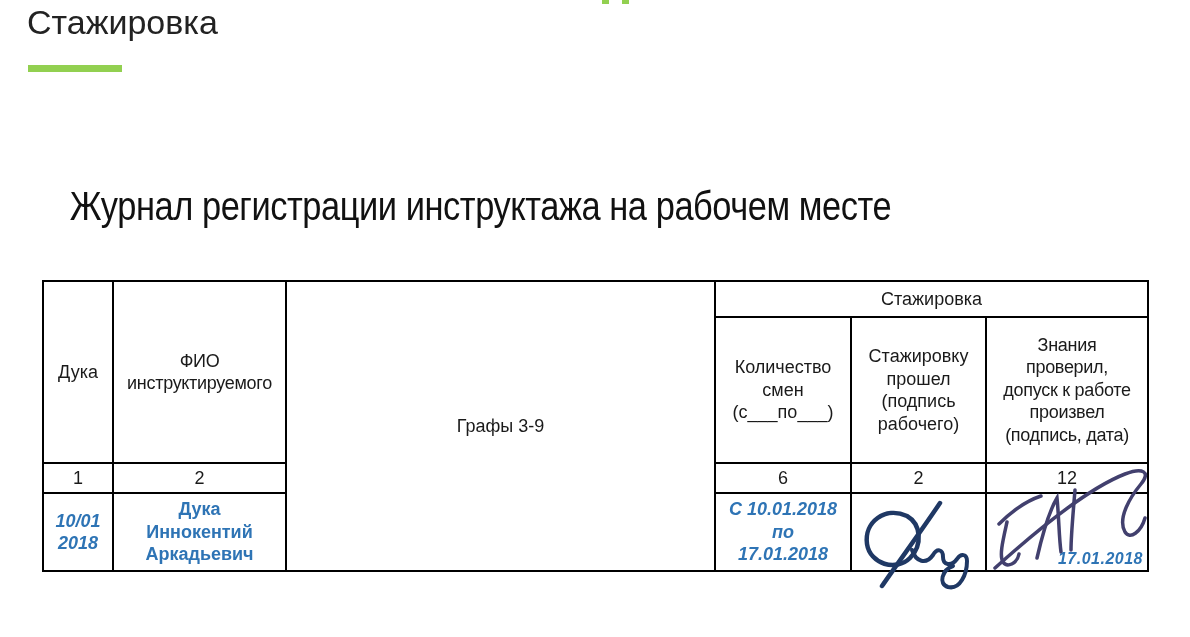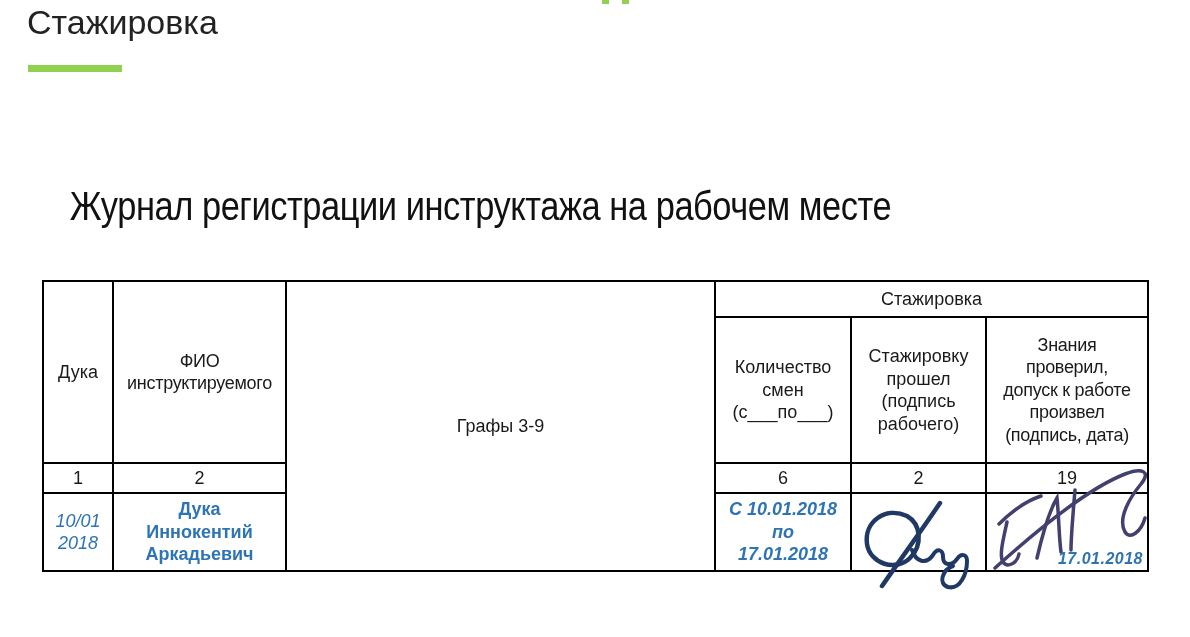--- a/index.html
+++ b/index.html
@@ -27,21 +27,21 @@
   }
   td.pre{white-space:pre-line;}
   tr.r1{height:36px;}
   tr.r2{height:146px;}
   tr.r3{height:30px;}
   tr.r4{height:78px;}
   td.grafy{font-size:27px;}
   td.hdr-small{font-size:17px;letter-spacing:-0.3px;}
   td.num{font-size:19px;}
   .ink{color:#2e74b5;}
-  td.entry-date{font-size:15px;font-style:italic;font-weight:normal;line-height:1.6;}
+  td.entry-date{font-size:15px;font-style:italic;font-weight:bold;line-height:1.6;}
   td.entry-name{
     text-align:left;font-size:20px;font-weight:bold;
     line-height:1.18;padding-left:8px;
   }
   td.entry-shifts{font-size:16px;font-style:italic;font-weight:bold;line-height:1.65;}
   td.sig-cell{position:relative;}
   .sig-worker{position:absolute;left:0px;top:4px;}
   .sig-approver{position:absolute;left:-2px;top:-32px;}
   .approver-date{
     position:absolute;right:4px;bottom:1px;font-size:16px;font-style:italic;
@@ -90,21 +90,21 @@
 проверил,
 допуск  к работе
 произвел
 (подпись, дата)</td>
   </tr>
   <tr class="r3">
     <td class="num">1</td>
     <td class="num">2</td>
     <td class="num">6</td>
     <td class="num">2</td>
-    <td class="num">19</td>
+    <td class="num">12</td>
   </tr>
   <tr class="r4">
     <td class="pre ink entry-date">10/01
 2018</td>
     <td class="pre ink entry-name">Дука
 Иннокентий
 Аркадьевич</td>
     <td class="pre ink entry-shifts">С 10.01.2018
 по
 17.01.2018</td>

